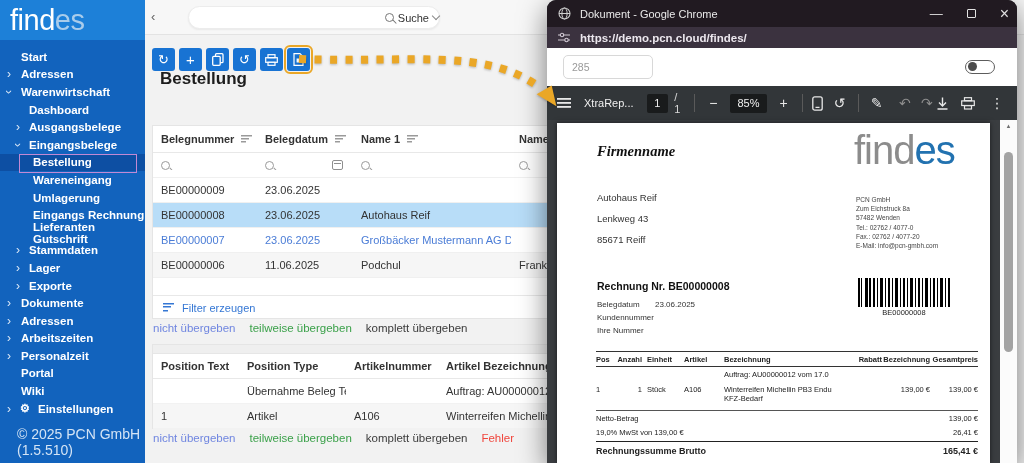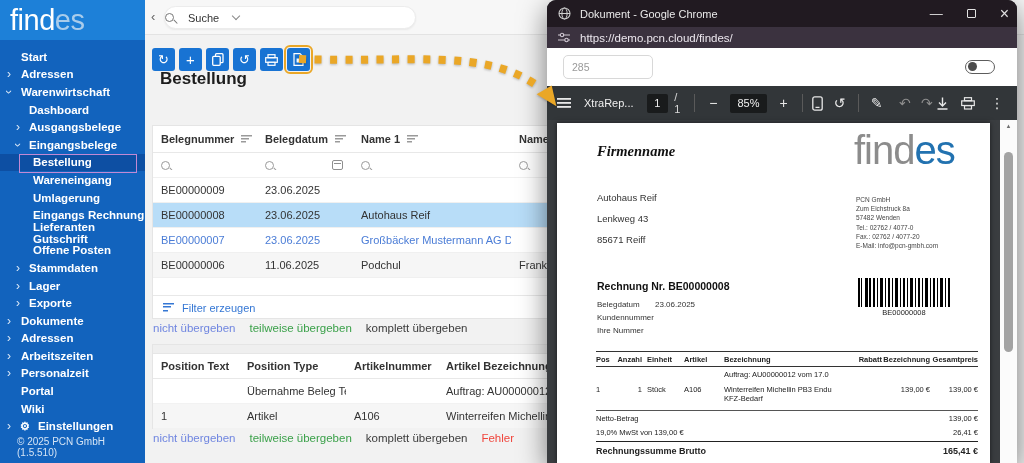--- a/index.html
+++ b/index.html
@@ -15,27 +15,27 @@
   .nav-item { height:17.6px; display:flex; align-items:center; color:#fff; font-size:11.5px; font-weight:700; position:relative; cursor:pointer; }
   .nav-item .arr { position:absolute; font-size:12px; font-weight:400; color:#dce9f7; line-height:10px; }
   .arr.down { transform:rotate(90deg); }
   .lvl1 .arr { left:7px; } .lvl1 .lbl { padding-left:21px; }
   .lvl2 .arr { left:16px; } .lvl2 .lbl { padding-left:29px; }
   .lvl3 .lbl { padding-left:33px; }
   .nav-item.selected { background:#0d4fa3; }
   .nav-item.selected::after { content:""; position:absolute; left:19px; top:0; width:116px; height:17.6px; border:1.5px solid #c289d4; }
   .gear { position:absolute; left:20px; font-size:11px; color:#fff; }
   .lvl1.with-gear .lbl { padding-left:38px; }
-  .side-footer { position:absolute; bottom:5px; left:17px; font-size:10px; color:#d4e4f5; font-weight:400; }
+  .side-footer { position:absolute; bottom:5px; left:17px; font-size:14px; color:#d4e4f5; font-weight:400; }
 
   
   .main { position:absolute; left:145px; top:0; right:0; height:463px; z-index:10; }
   .main-header { height:35px; background:#f7f7f7; border-bottom:1px solid #e3e3e3; position:relative; }
   .collapse { position:absolute; left:6px; top:9px; color:#666; font-size:13px; cursor:pointer; }
-  .search-pill { position:absolute; left:19px; top:6px; width:252px; height:23px; background:#fff; border:1px solid #ececec; border-radius:12px; box-shadow:0 1px 2px rgba(0,0,0,.06); display:flex; align-items:center; justify-content:flex-start; gap:14px; cursor:text; }
+  .search-pill { position:absolute; left:43px; top:6px; width:252px; height:23px; background:#fff; border:1px solid #ececec; border-radius:12px; box-shadow:0 1px 2px rgba(0,0,0,.06); display:flex; align-items:center; justify-content:flex-end; gap:4px; cursor:text; }
   .search-pill .txt { font-size:11px; color:#333; }
   .chev-down { width:6px; height:6px; border-right:1.4px solid #888; border-bottom:1.4px solid #888; transform:rotate(45deg); margin-top:-3px; }
   .icon-search { width:9px; height:9px; border:1.4px solid #777; border-radius:50%; position:relative; display:inline-block; }
   .icon-search::after { content:""; position:absolute; width:4.5px; height:1.4px; background:#777; transform:rotate(45deg); right:-4px; bottom:-1.5px; }
 
   .toolbar { position:absolute; left:7px; top:48px; display:flex; gap:4px; }
   .tbtn { width:23px; height:23px; background:#1873d3; border-radius:3px; color:#fff; display:flex; align-items:center; justify-content:center; font-size:13px; cursor:pointer; }
   .tbtn svg { display:block; }
   .tbtn.hl { outline:2.5px solid #eaa727; outline-offset:1px; }
   .page-title { position:absolute; left:15px; top:69px; font-size:17px; font-weight:700; color:#1d1d1d; }
@@ -82,21 +82,21 @@
   .arrow-svg { position:absolute; left:293px; top:46px; z-index:50; filter:drop-shadow(0 1.5px 1px rgba(0,0,0,.25)); }
 
   
   .chrome { position:absolute; left:547px; top:0; width:470px; height:463px; z-index:40; border-radius:9px 9px 0 0; overflow:hidden; box-shadow:0 8px 28px rgba(0,0,0,.5); background:#3a3d40; }
   .titlebar { height:27px; background:#211a21; display:flex; align-items:center; padding-left:11px; position:relative; }
   .titlebar .ttl { color:#eaeaea; font-size:11px; margin-left:9px; }
   .winbtns { position:absolute; right:8px; top:0; height:27px; display:flex; align-items:center; gap:24px; color:#e3e3e3; }
   .winbtns .wb { font-size:13px; line-height:12px; cursor:pointer; }
   .wb-max { width:9px; height:9px; border:1.2px solid #e3e3e3; border-radius:1px; }
   .urlbar { height:21px; background:#3b323f; display:flex; align-items:center; padding-left:11px; gap:10px; }
-  .urlbar .url { color:#ece7ee; font-size:11.5px; }
+  .urlbar .url { color:#ece7ee; font-size:11.5px;font-weight:bold; }
   .whitebar { height:38px; background:#fff; position:relative; }
   .num-input { position:absolute; left:16px; top:7px; width:90px; height:24px; border:1px solid #d8d8d8; border-radius:5px; font-size:10.5px; color:#9a9a9a; padding-left:8px; font-family:"Liberation Sans",sans-serif; background:#fff; }
   .toggle { position:absolute; right:22px; top:12px; width:30px; height:14px; border:1.5px solid #5c5c5c; border-radius:8px; cursor:pointer; }
   .toggle .knob { position:absolute; left:1.5px; top:1px; width:9px; height:9px; border-radius:50%; background:#4b4b4b; }
 
   .pdfbar { height:34px; background:#323639; display:flex; align-items:center; color:#e8e8e8; font-size:11px; gap:0; padding:0 10px; }
   .pb-item { display:flex; align-items:center; justify-content:center; cursor:pointer; }
   .icon-menu { width:14px; height:10px; background:
       linear-gradient(#e8e8e8,#e8e8e8) 0 0/14px 1.8px no-repeat,
       linear-gradient(#e8e8e8,#e8e8e8) 0 4px/14px 1.8px no-repeat,
@@ -182,23 +182,20 @@
       </div>
     <div class="nav-item lvl3">
         <span class="lbl">Umlagerung</span>
       </div>
     <div class="nav-item lvl3">
         <span class="lbl">Eingangs Rechnung</span>
       </div>
     <div class="nav-item lvl3">
         <span class="lbl">Lieferanten Gutschrift</span>
       </div>
-    <div class="nav-item lvl3">
-        <span class="lbl">Offene Posten</span>
-      </div>
     <div class="nav-item lvl2">
         <span class="arr">›</span>
         <span class="lbl">Stammdaten</span>
       </div>
     <div class="nav-item lvl2">
         <span class="arr">›</span>
         <span class="lbl">Lager</span>
       </div>
     <div class="nav-item lvl2">
         <span class="arr">›</span>

